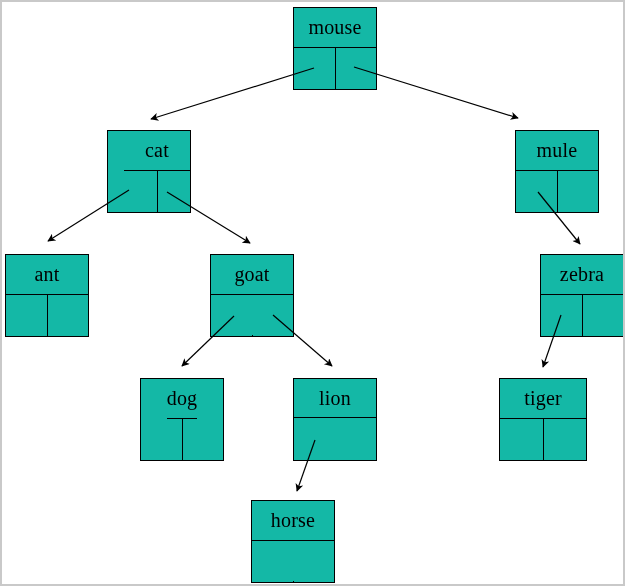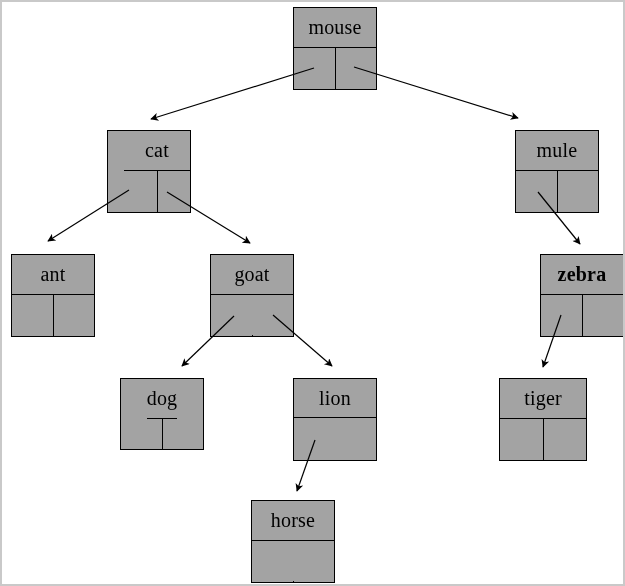--- a/index.html
+++ b/index.html
@@ -25,21 +25,21 @@
     position: absolute;
     left: 0;
     top: 0;
     z-index: 2;
     pointer-events: none;
   }
   .node {
     position: absolute;
     box-sizing: border-box;
     border: 1px solid #000000;
-    background: #a3a3a3;
+    background: #14b8a6;
     display: flex;
     flex-direction: column;
   }
   .node-label {
     box-sizing: border-box;
     border-bottom: 1px solid #000000;
     display: flex;
     align-items: center;
     justify-content: center;
     font-size: 20px;
@@ -72,42 +72,42 @@
           <div class="cell right"></div>
         </div>
       </div>
       <div class="node" style="left: 475px; top: 128px; width: 84px; height: 83px; margin-left: 38px;">
         <div class="node-label" style="height: 40px; color: rgb(0, 0, 0);">mule</div>
         <div class="ptr-row">
           <div class="cell left"></div>
           <div class="cell right"></div>
         </div>
       </div>
-      <div class="node" style="left: 9px; top: 252px; width: 84px; height: 83px;">
+      <div class="node" style="left: 3px; top: 252px; width: 84px; height: 83px;">
         <div class="node-label" style="height: 40px; color: rgb(0, 0, 0);">ant</div>
         <div class="ptr-row">
           <div class="cell left"></div>
           <div class="cell right"></div>
         </div>
       </div>
       <div class="node" style="left: 208px; top: 252px; width: 84px; height: 83px; gap: 40px;">
         <div class="node-label" style="height: 40px; color: rgb(0, 0, 0);">goat</div>
         <div class="ptr-row">
           <div class="cell left"></div>
           <div class="cell right"></div>
         </div>
       </div>
-      <div class="node" style="left: 538px; top: 252px; width: 84px; height: 83px; font-weight: bold;">
+      <div class="node" style="left: 538px; top: 252px; width: 84px; height: 83px;">
         <div class="node-label" style="height: 40px; color: rgb(0, 0, 0);">zebra</div>
         <div class="ptr-row">
           <div class="cell left"></div>
           <div class="cell right"></div>
         </div>
       </div>
-      <div class="node" style="left: 118px; top: 376px; width: 84px; height: 72px; align-items: center;">
+      <div class="node" style="left: 138px; top: 376px; width: 84px; height: 83px; align-items: center;">
         <div class="node-label" style="height: 40px; color: rgb(0, 0, 0);">dog</div>
         <div class="ptr-row">
           <div class="cell left"></div>
           <div class="cell right"></div>
         </div>
       </div>
       <div class="node" style="left: 291px; top: 376px; width: 84px; height: 83px; gap: 42px;">
         <div class="node-label" style="height: 40px; color: rgb(0, 0, 0);">lion</div>
         <div class="ptr-row">
           <div class="cell left"></div>

